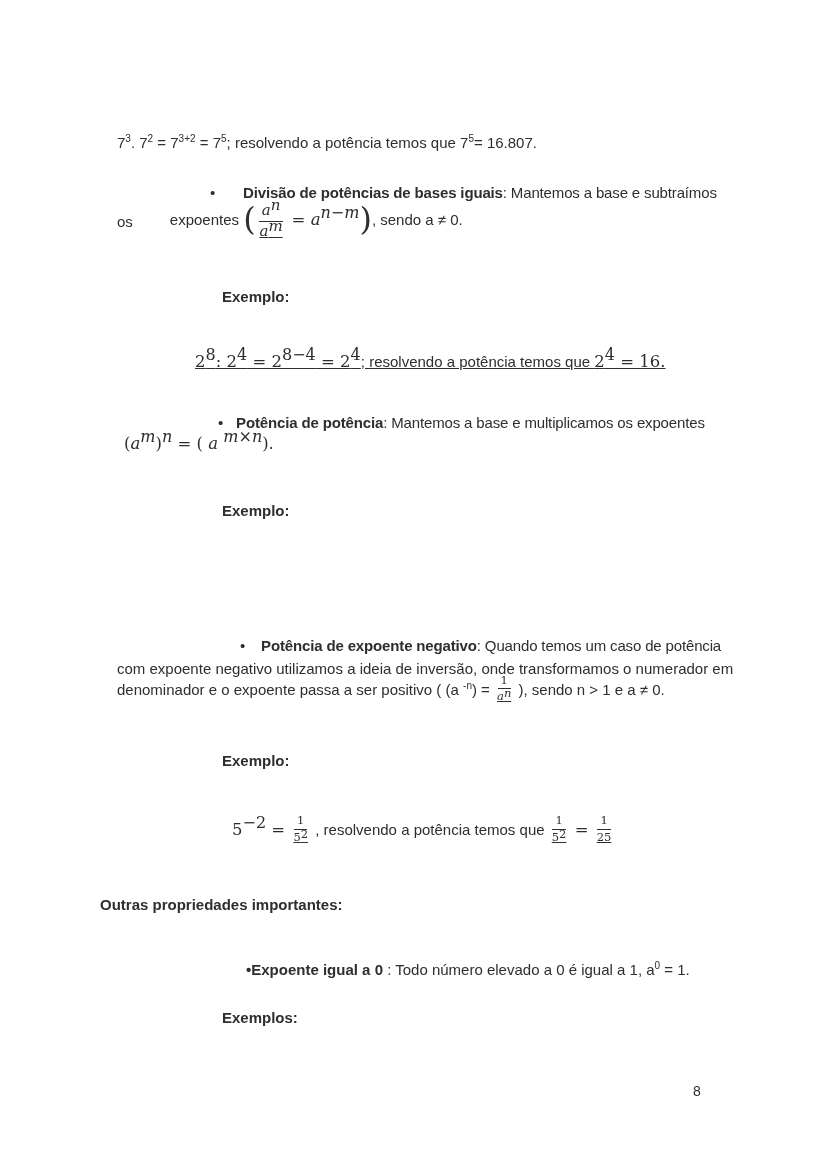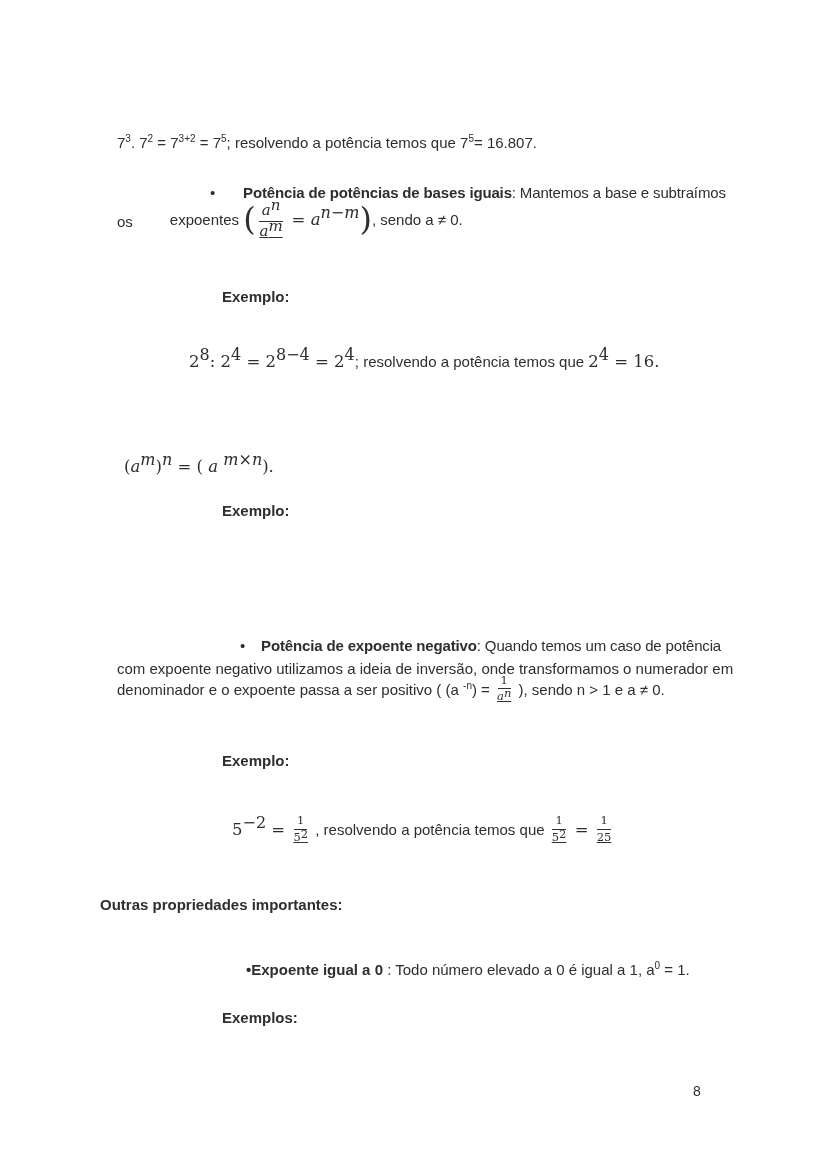--- a/index.html
+++ b/index.html
@@ -42,38 +42,41 @@
   .pagenum { position:absolute; font-size:14px; }
 </style>
 </head>
 <body>
 
 <div class="page">
 
   <div class="line" style="left:117px; top:132px;">7<sup>3</sup>. 7<sup>2</sup> = 7<sup>3+2</sup> = 7<sup>5</sup>; resolvendo a potência temos que 7<sup>5</sup>= 16.807.</div>
 
   <div class="line tight" style="left:210px; top:182px;">
-    <span class="bullet">•</span><span class="gap" style="width:28px"></span><span><span class="bold">Potência de potências de bases iguais</span>: Mantemos a base e subtraímos</span>
+    <span class="bullet">•</span><span class="gap" style="width:28px"></span><span><span class="bold">Divisão de potências de bases iguais</span>: Mantemos a base e subtraímos</span>
   </div>
 
   <div class="line vcenter" style="left:117px; top:199px; height:44px;">
     <span>os</span>
       <span class="gap" style="width:37px"></span>
       <span>expoentes <span class="big-paren">(</span><span class="frac lg">
           <span class="num"><span class="math it">a</span><sup class="math it">n</sup></span>
           <span class="den"><span class="math it">a</span><sup class="math it">m</sup></span>
         </span><span class="math"> = </span><span class="math it">a</span><sup class="math it">n−m</sup><span class="big-paren">)</span>, sendo a ≠ 0.</span>
   </div>
 
   <div class="line heading" style="left:222px; top:286px;">Exemplo:</div>
 
-  <div class="line" style="left:189px; top:351px;"><span class="math">2</span><sup class="math">8</sup><span class="math">: 2</span><sup class="math">4</sup><span class="math"> = 2</span><sup class="math">8−4</sup><span class="math"> = 2</span><sup class="math">4</sup>; resolvendo a potência temos que <span class="math">2</span><sup class="math">4</sup><span class="math"> = 16.</span></div>
+  <div class="line" style="left:195px; top:351px;text-decoration:underline;"><span class="math">2</span><sup class="math">8</sup><span class="math">: 2</span><sup class="math">4</sup><span class="math"> = 2</span><sup class="math">8−4</sup><span class="math"> = 2</span><sup class="math">4</sup>; resolvendo a potência temos que <span class="math">2</span><sup class="math">4</sup><span class="math"> = 16.</span></div>
 
+  <div class="line tight" style="left:218px; top:412px;">
+    <span class="bullet">•</span><span class="gap" style="width:13px"></span><span><span class="bold">Potência de potência</span>: Mantemos a base e multiplicamos os expoentes</span>
+  </div>
 
-  <div class="line" style="left:124px; top:456px;"><span class="math">(</span><span class="math it">a</span><sup class="math it">m</sup><span class="math">)</span><sup class="math it">n</sup><span class="math"> = ( </span><span class="math it">a </span><sup class="math it">m×n</sup><span class="math">).</span></div>
+  <div class="line" style="left:124px; top:433px;"><span class="math">(</span><span class="math it">a</span><sup class="math it">m</sup><span class="math">)</span><sup class="math it">n</sup><span class="math"> = ( </span><span class="math it">a </span><sup class="math it">m×n</sup><span class="math">).</span></div>
 
   <div class="line heading" style="left:222px; top:500px;">Exemplo:</div>
 
 
   <div class="line tight" style="left:240px; top:635px;">
     <span class="bullet">•</span><span class="gap" style="width:16px"></span><span><span class="bold">Potência de expoente negativo</span>: Quando temos um caso de potência</span>
   </div>
 
   <div class="line" style="left:117px; top:658px;">com expoente negativo utilizamos a ideia de inversão, onde transformamos o numerador em</div>
 

